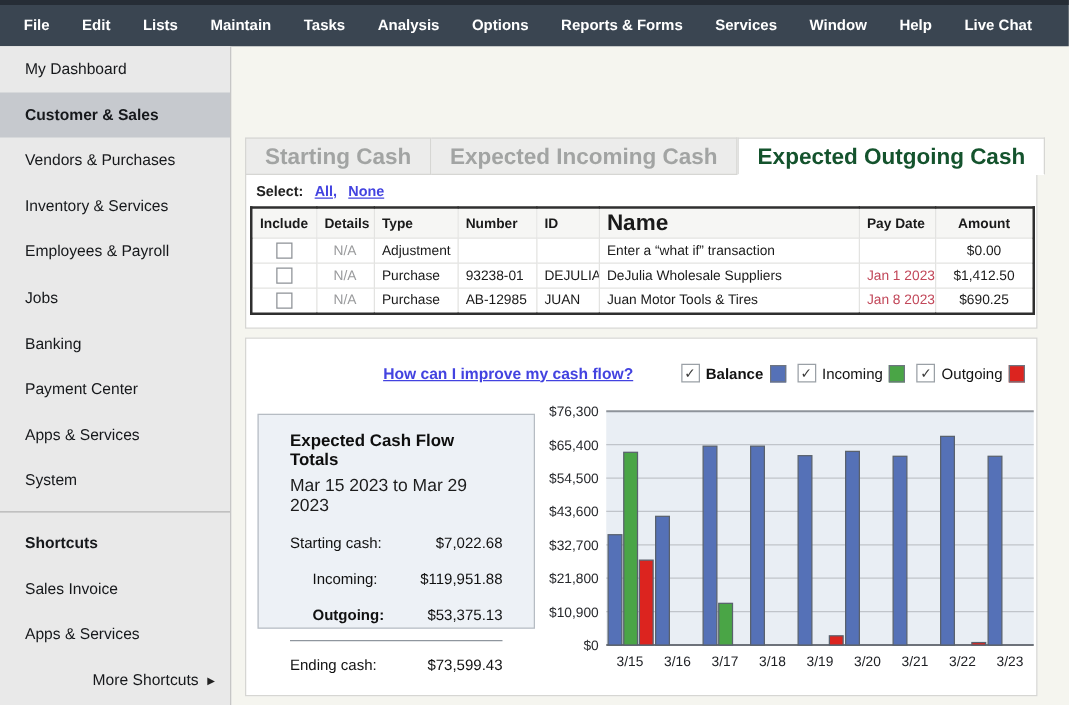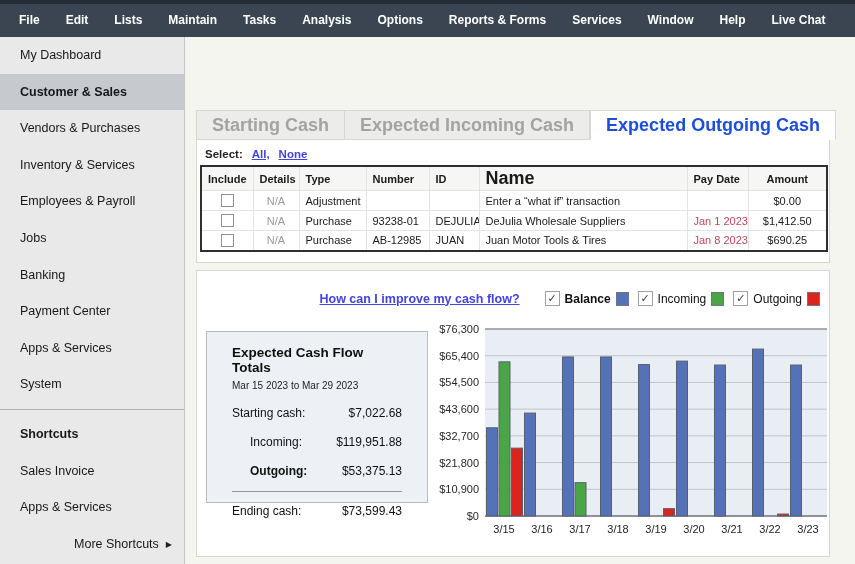--- a/index.html
+++ b/index.html
@@ -38,21 +38,21 @@
   .more-arrow { font-size:8px; color:#222; margin-left:7px; vertical-align:1px; }
 
   
   .tabbar { position:absolute; left:196px; top:110px; display:flex; height:30px; z-index:3; }
   .tab {
     height:30px; line-height:28px; padding:0 15px; font-size:18px; font-weight:700;
     background:#ececeb; border:1px solid #d6d6d3; border-left:none; color:#a2a4a3;
     white-space:nowrap; cursor:default;
   }
   .tab:first-child { border-left:1px solid #d6d6d3; }
-  .tab.active { background:#fff; color:#1d4ed8; border-bottom:1px solid #fff; border-left:1px solid #d6d6d3; }
+  .tab.active { background:#fff; color:#14532d; border-bottom:1px solid #fff; border-left:1px solid #d6d6d3; }
 
   
   .panel { position:absolute; background:#fff; border:1px solid #d6d6d3; }
   #panel-table { left:196px; top:139px; width:634px; height:124px; z-index:2; }
   #panel-chart { left:196px; top:270px; width:634px; height:287px; }
 
   
   .select-row { display:flex; align-items:center; gap:9px; padding:8px 0 5px 8px;
     font-size:11.5px; font-weight:700; color:#222; }
   .select-row a { color:#4343e0; text-decoration:underline; cursor:pointer;text-align:center; }
@@ -74,30 +74,30 @@
     display:inline-block; width:13px; height:13px; background:#fff;
     border:1px solid #8d9196; vertical-align:middle; cursor:pointer;
   }
 
   
   .totals-box {
     position:absolute; left:9px; top:60px; width:222px; height:172px;
     background:#edf1f6; border:1px solid #b6bcc3; padding:13px 25px;
   }
   .totals-title { font-size:13.5px; font-weight:700; color:#0e0e0e; }
-  .totals-sub { font-size:10px; color:#1c1c1c; margin-top:5px; }
+  .totals-sub { font-size:14px; color:#1c1c1c; margin-top:5px; }
   .totals-row { display:flex; justify-content:space-between; font-size:12px; color:#111; margin-top:15px; }
   .totals-row .lbl.indent { padding-left:18px; }
   .totals-row .lbl.bold { font-weight:700; }
   .totals-divider { border-top:1px solid #8f969e; margin-top:13px; }
   .totals-row.ending { margin-top:12px; }
 
   
   .legend-row { position:absolute; top:20px; right:9px; display:flex; align-items:center; gap:9px; font-size:12px; color:#111; }
-  .cash-link { color:#4343e0; text-decoration:underline; font-weight:700; font-size:12.5px; margin-right:16px; cursor:pointer; white-space:nowrap;padding-left:22px; }
+  .cash-link { color:#4343e0; text-decoration:underline; font-weight:700; font-size:12.5px; margin-right:29px; cursor:pointer; white-space:nowrap;padding-left:22px; }
   .legend-item { display:flex; align-items:center; gap:5px; }
   .legend-check {
     width:15px; height:15px; border:1px solid #9aa0a6; background:#fff;
     display:flex; align-items:center; justify-content:center;
     font-size:11px; color:#3a3a3a; cursor:pointer;
   }
   .legend-label { white-space:nowrap; }
   .legend-label.bold { font-weight:700; }
   .legend-swatch { width:13px; height:14px; border:1px solid #6e7580; display:inline-block; }
 

